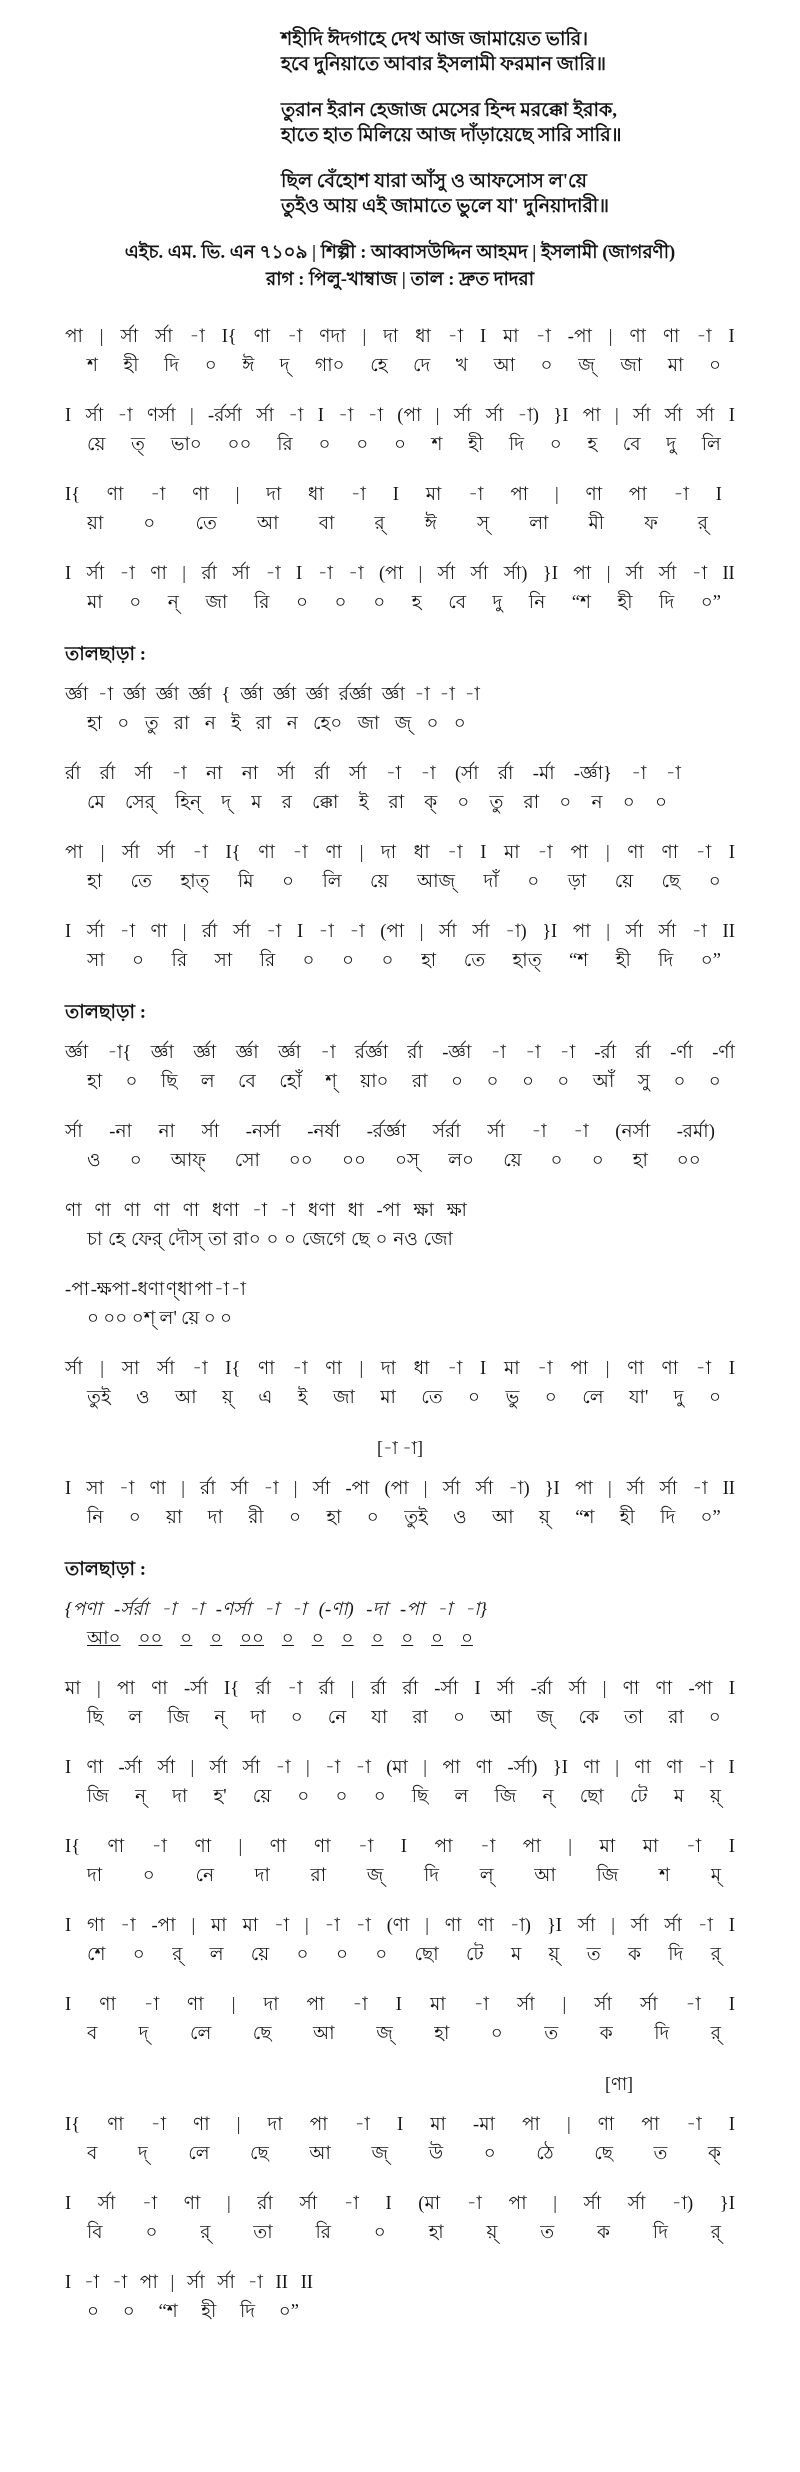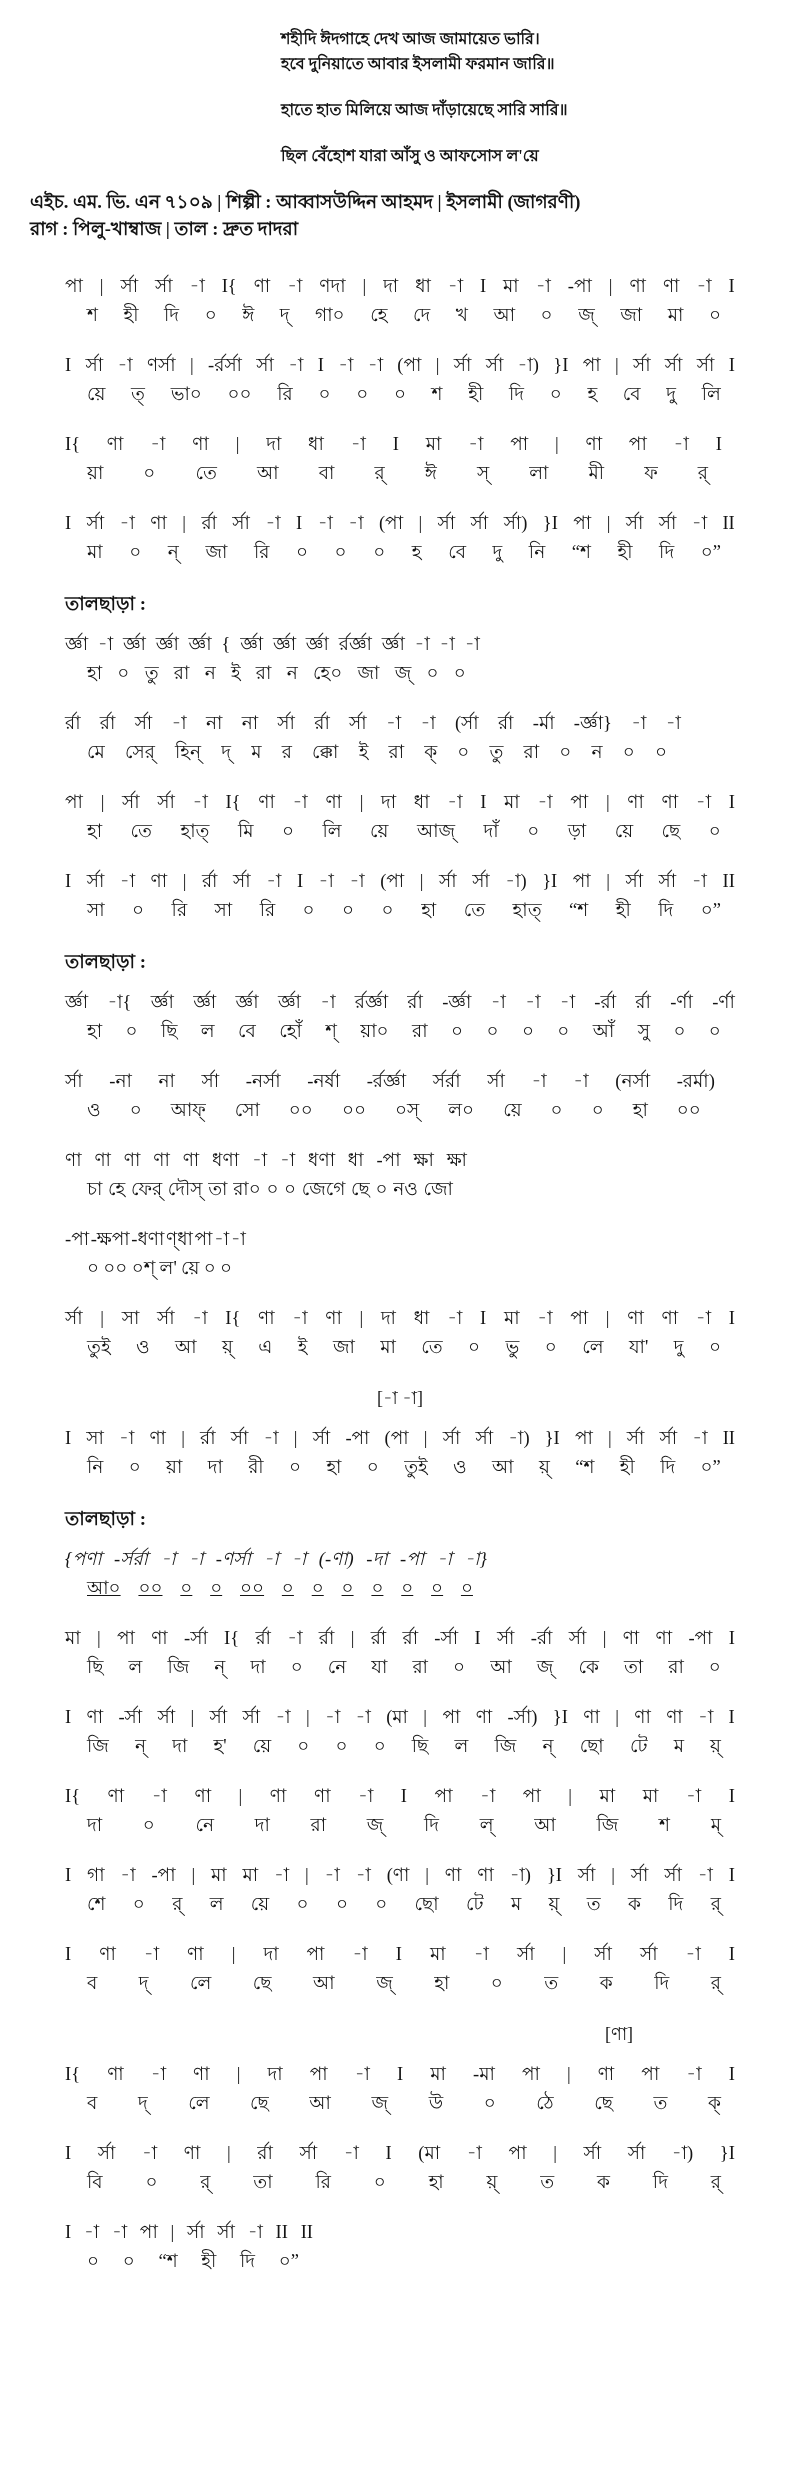--- a/index.html
+++ b/index.html
@@ -3,25 +3,25 @@
 <meta charset="utf-8">
 <style>
   html,body{margin:0;padding:0;}
   body{
     width:800px;min-height:2472px;background:#ffffff;color:#141414;
     font-family:"Liberation Serif","DejaVu Serif",serif;
     -webkit-font-smoothing:antialiased;
   }
   .page{box-sizing:border-box;width:800px;min-height:2472px;padding:26px 30px 40px 65px;background:#ffffff;}
   
-  .lyrics{margin-left:216px;font-size:16px;line-height:25px;font-weight:bold;}
+  .lyrics{margin-left:216px;font-size:19px;line-height:25px;font-weight:bold;}
   .stanza{margin-bottom:21px;}
   .lyric-line{white-space:nowrap;}
   
-  .meta{text-align:left;font-weight:bold;font-size:18.5px;line-height:27px;margin:8px 0 30px -35px;width:740px;}
+  .meta{text-align:center;font-weight:bold;font-size:18.5px;line-height:27px;margin:8px 0 30px -35px;width:740px;}
   
   .notation{font-size:18.5px;}
   .line-block{margin-bottom:24px;}
   .note-row,.lyric-row{display:flex;justify-content:space-between;line-height:26px;white-space:nowrap;}
   .note-row{margin-bottom:3px;}
   .lyric-row{margin-left:22px;}
   .tok{display:inline-block;}
   .heading{font-weight:bold;font-size:19px;margin:2px 0 10px 0;}
   .annotation{margin:18px 0 10px 0;font-size:18px;}
   .annotation.center{text-align:center;width:670px;}
@@ -30,24 +30,26 @@
 <body>
 
 <div class="page">
 
   <div class="lyrics">
       <div class="stanza">
         <div class="lyric-line">শহীদি ঈদগাহে দেখ আজ জামায়েত ভারি।</div>
         <div class="lyric-line">হবে দুনিয়াতে আবার ইসলামী ফরমান জারি॥</div>
       </div>
       <div class="stanza">
+        <div class="lyric-line">তুরান ইরান হেজাজ মেসের হিন্দ মরক্কো ইরাক,</div>
         <div class="lyric-line">হাতে হাত মিলিয়ে আজ দাঁড়ায়েছে সারি সারি॥</div>
       </div>
       <div class="stanza">
         <div class="lyric-line">ছিল বেঁহোশ যারা আঁসু ও আফসোস ল'য়ে</div>
+        <div class="lyric-line">তুইও আয় এই জামাতে ভুলে যা' দুনিয়াদারী॥</div>
       </div>
     </div>
 
   <div class="meta">
     <div class="meta-line">এইচ. এম. ভি. এন ৭১০৯  |  শিল্পী : আব্বাসউদ্দিন আহমদ  |  ইসলামী (জাগরণী)</div>
     <div class="meta-line">রাগ : পিলু-খাম্বাজ  |  তাল : দ্রুত দাদরা</div>
   </div>
 
   <div class="notation">
       <div class="line-block">

